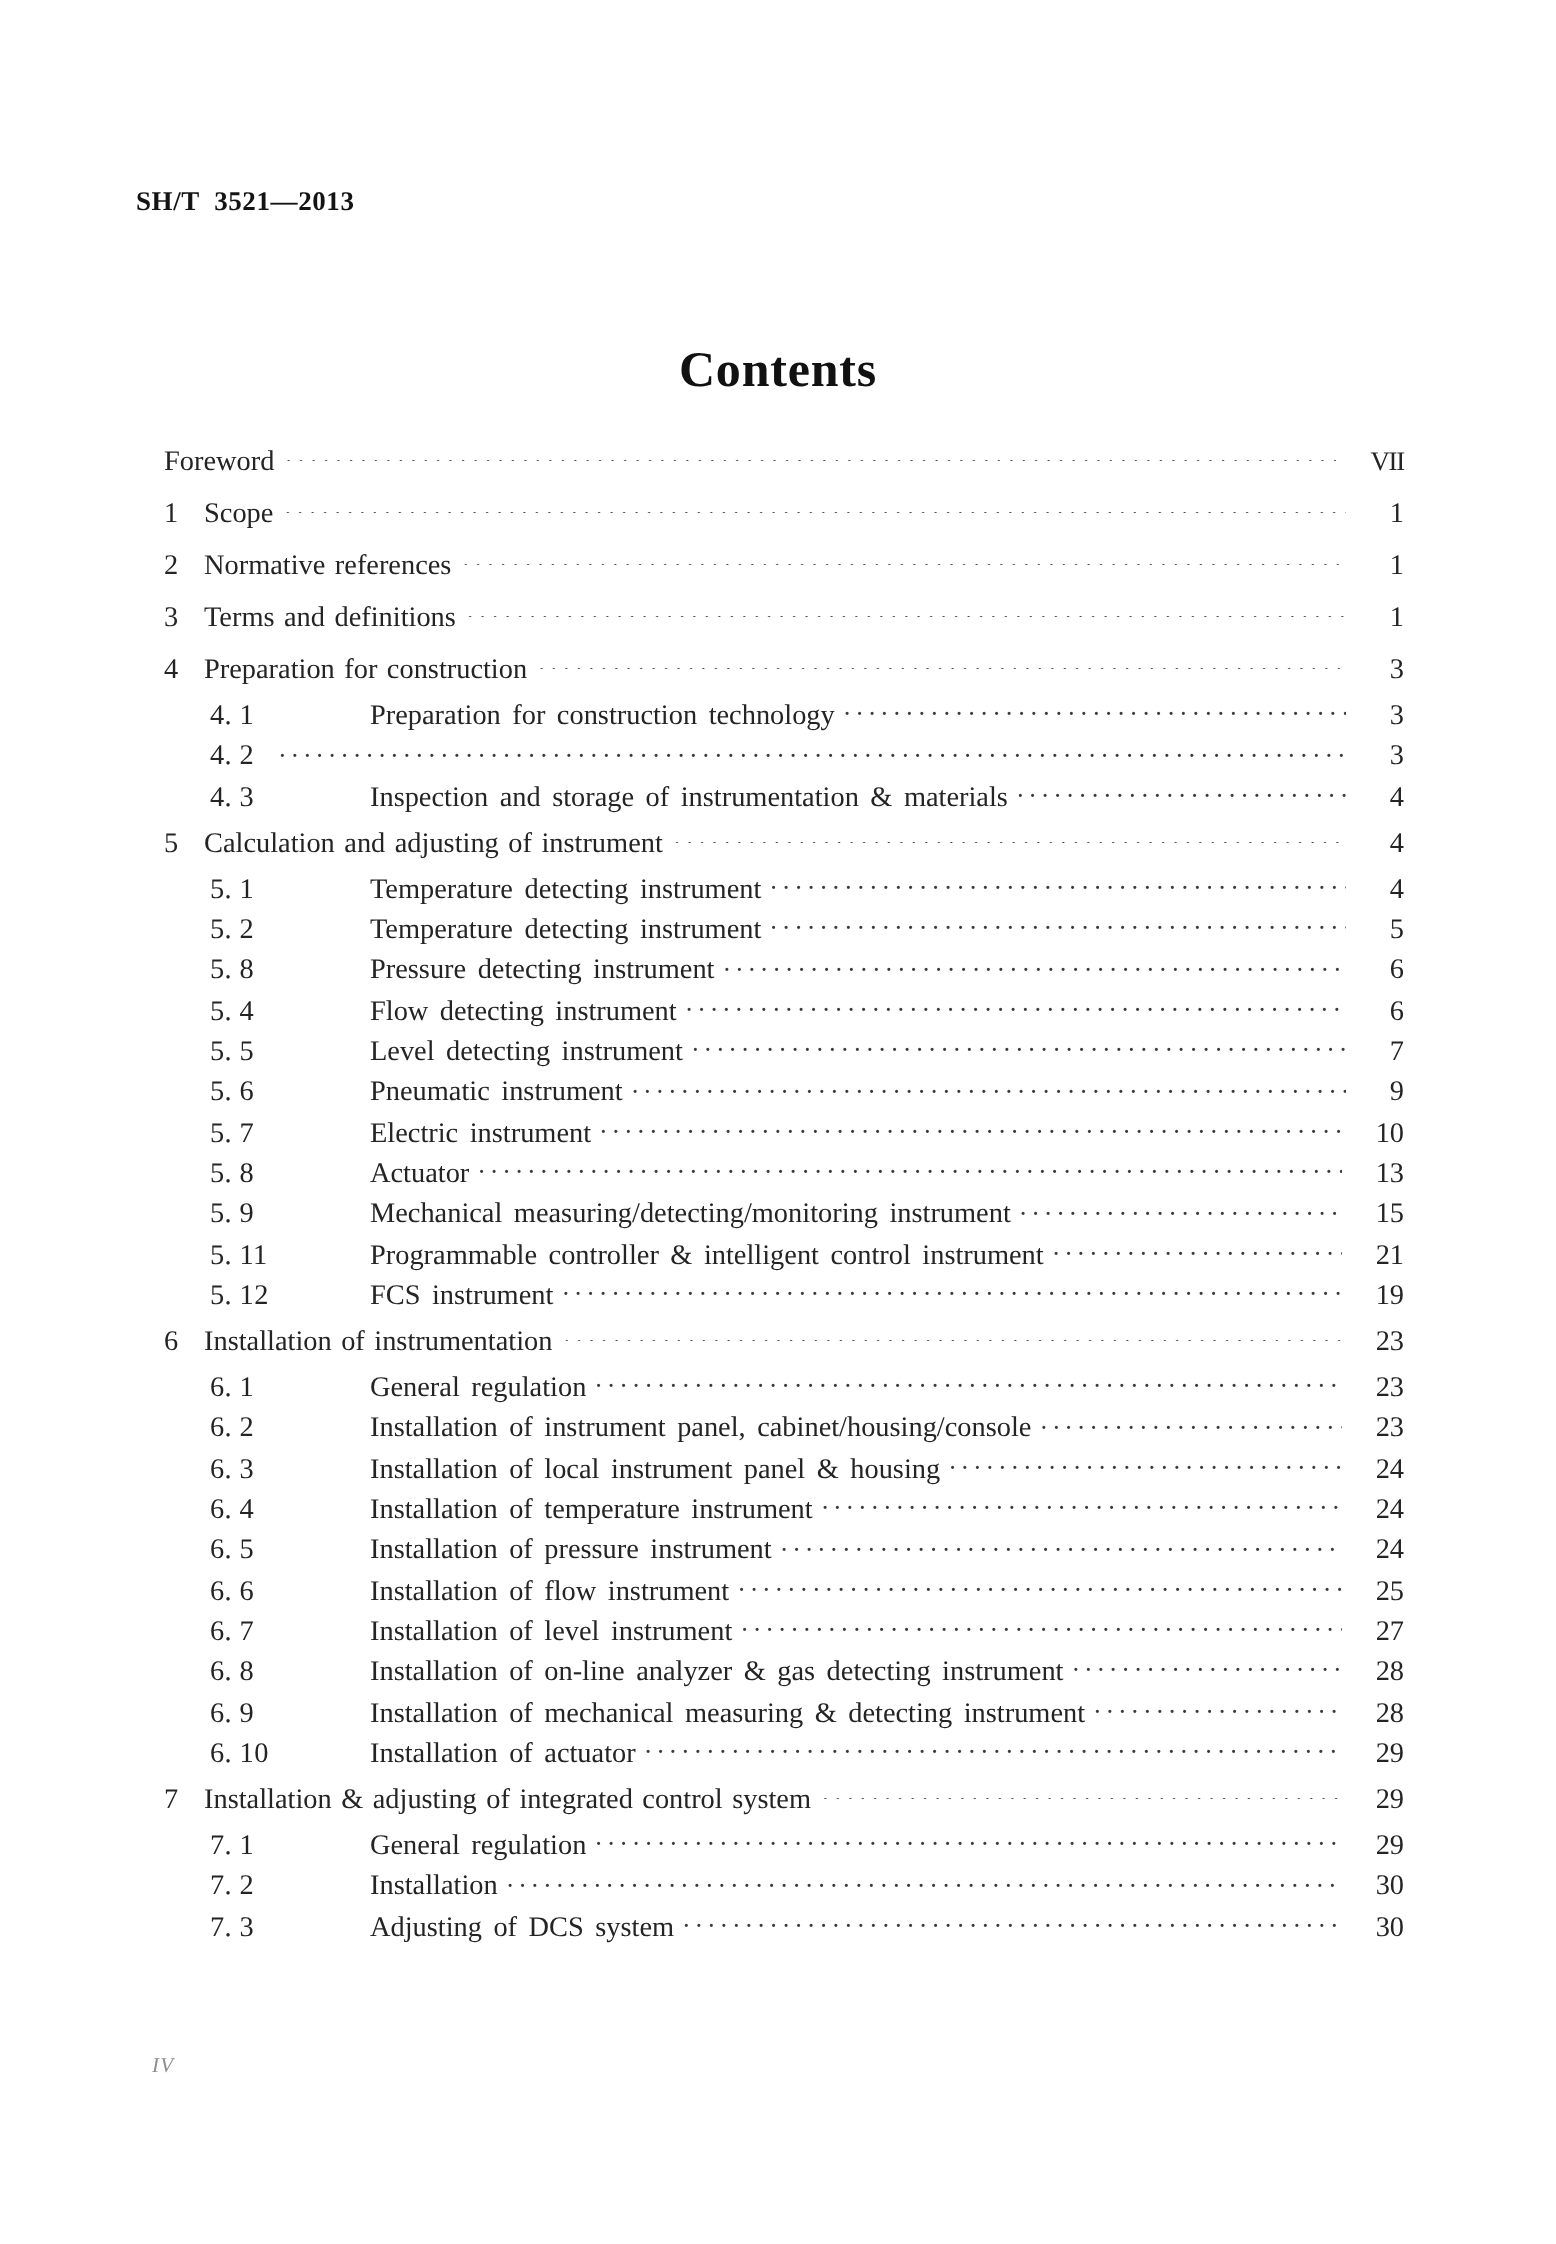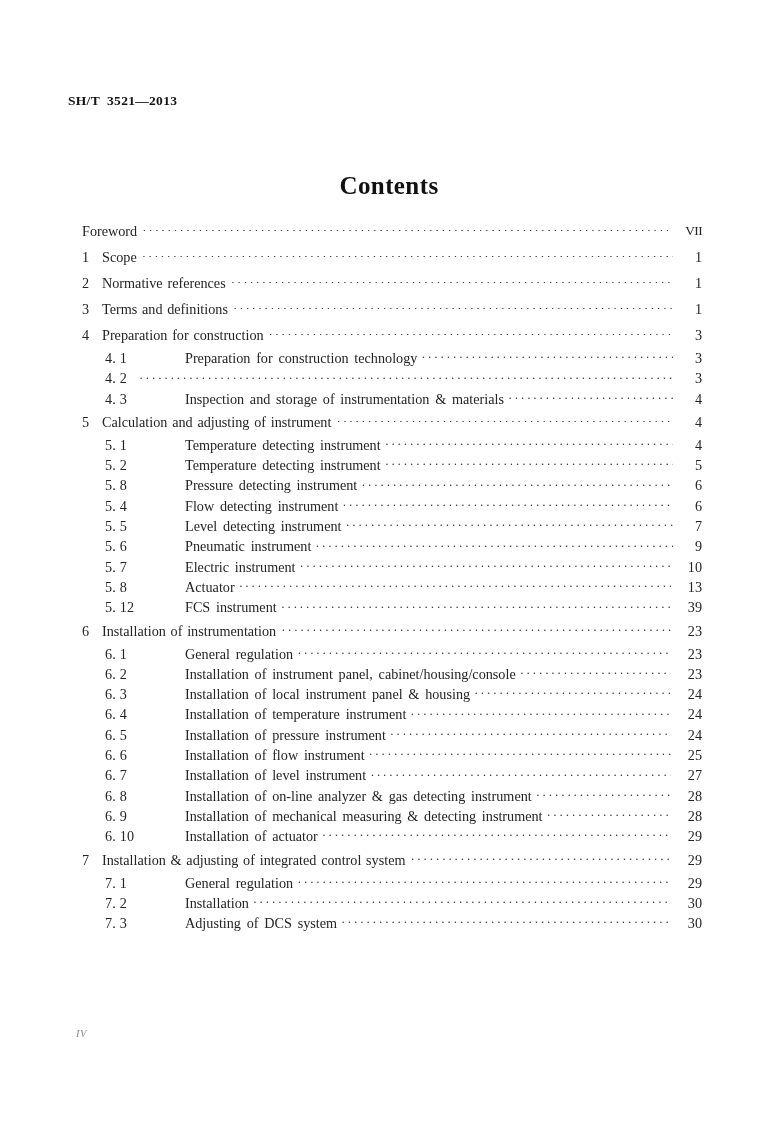--- a/index.html
+++ b/index.html
@@ -238,24 +238,36 @@
       <span class="leader"></span>
       <span class="pageno">10</span>
     </div>
     <div class="toc-row lvl2">
       <span class="num">5. 8</span>
       <span class="label">Actuator</span>
       <span class="leader"></span>
       <span class="pageno">13</span>
     </div>
     <div class="toc-row lvl2">
+      <span class="num">5. 9</span>
+      <span class="label">Mechanical measuring/detecting/monitoring instrument</span>
+      <span class="leader"></span>
+      <span class="pageno">15</span>
+    </div>
+    <div class="toc-row lvl2">
+      <span class="num">5. 11</span>
+      <span class="label">Programmable controller &amp; intelligent control instrument</span>
+      <span class="leader"></span>
+      <span class="pageno">21</span>
+    </div>
+    <div class="toc-row lvl2">
       <span class="num">5. 12</span>
       <span class="label">FCS instrument</span>
       <span class="leader"></span>
-      <span class="pageno">39</span>
+      <span class="pageno">19</span>
     </div>
     <div class="toc-row lvl1">
       <span class="num">6</span>
       <span class="label">Installation of instrumentation</span>
       <span class="leader"></span>
       <span class="pageno">23</span>
     </div>
     <div class="toc-row lvl2">
       <span class="num">6. 1</span>
       <span class="label">General regulation</span>

